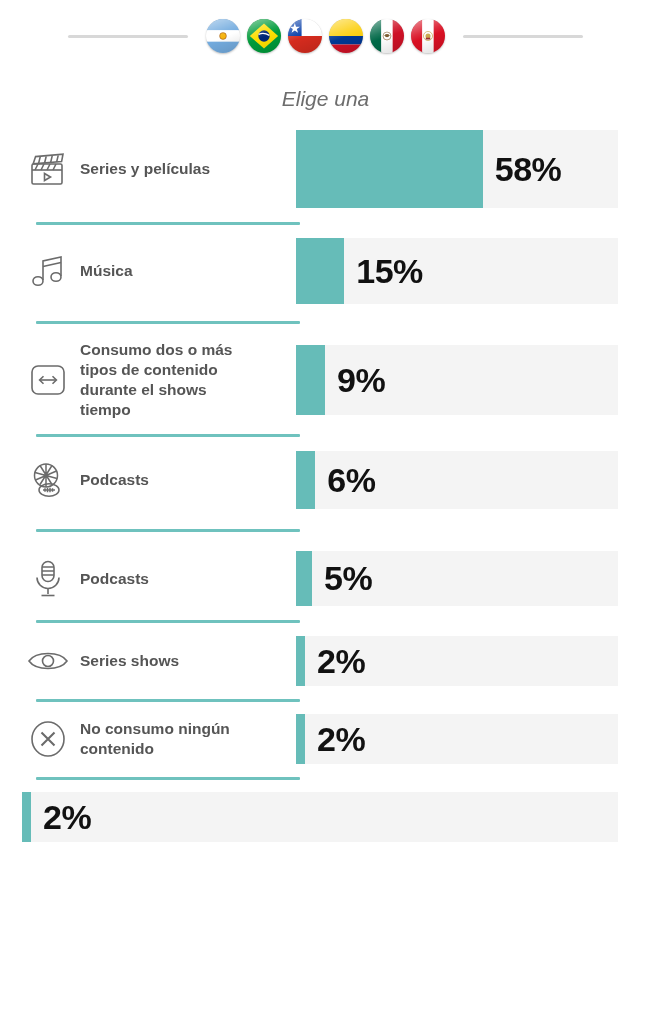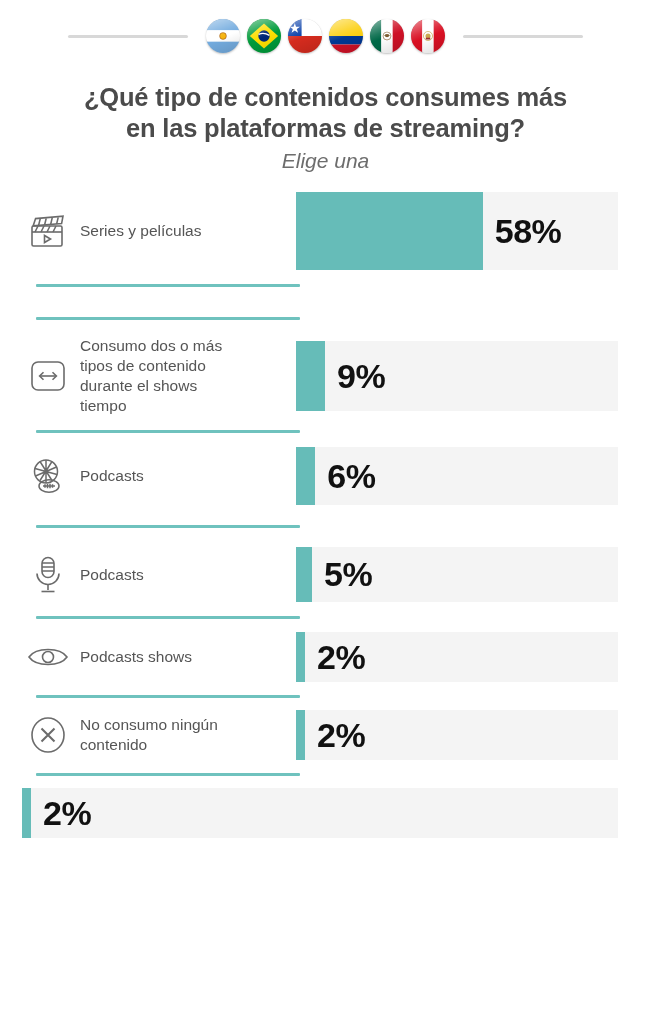--- a/index.html
+++ b/index.html
@@ -95,20 +95,21 @@
     align-items: center;
     width: 100%;
   }
   .label-cell {
     width: 274px;
     flex: 0 0 274px;
     display: flex;
     align-items: center;
     box-sizing: border-box;
     padding-right: 6px;
+    font-weight: bold;
   }
   .icon-box {
     width: 52px;
     flex: 0 0 52px;
     display: flex;
     align-items: center;
     justify-content: center;
     color: #6b6b6b;
   }
   .icon-box svg { display: block; }
@@ -221,24 +222,20 @@
         <path d="M26 33 h8 v3 h-8z" fill="#9b2f2f"></path>
       </svg>
     </div>
 
   </div>
 
   <div class="rule rule-right"></div>
 </div>
 
 <div class="title-block">
-  <h1 class="title">
-    <span>¿Qué tipo de contenidos consumes más</span><br>
-    <span>en las plataformas de streaming?</span>
-  </h1>
   <p class="subtitle">Elige una</p>
 </div>
 
 <div class="chart" id="chart-root">
     <div class="row">
       <div class="row-inner">
         <div class="label-cell">
           <div class="icon-box">
             <svg width="40" height="38" viewBox="0 0 40 38" fill="none" stroke="currentColor" stroke-width="1.6">
       <rect x="4" y="14" width="30" height="20" rx="1.5"></rect>
@@ -255,20 +252,41 @@
           <div class="track" style="height: 78px;">
             <div class="bar" style="width: 186.76px; background: rgb(102, 188, 184);"></div>
             <span class="value" style="margin-left: 198.76px;">58%</span>
           </div>
         </div>
       </div>
     </div>
     <div class="divider-wrap" style="height: 30px;">
       <div class="divider" style="background: rgb(111, 194, 190);"></div>
     </div>
+    <div class="row">
+      <div class="row-inner">
+        <div class="label-cell">
+          <div class="icon-box">
+            <svg width="38" height="38" viewBox="0 0 38 38" fill="none" stroke="currentColor" stroke-width="1.6">
+      <path d="M14 28V9l18-4v19"></path>
+      <path d="M14 14.5 L32 10.5"></path>
+      <ellipse cx="9" cy="29" rx="5" ry="4.3"></ellipse>
+      <ellipse cx="27" cy="25" rx="5" ry="4.3"></ellipse>
+    </svg>
+          </div>
+          <div class="label-text"><span>Música</span></div>
+        </div>
+        <div class="bar-cell">
+          <div class="track" style="height: 66px;">
+            <div class="bar" style="width: 48.3px; background: rgb(102, 188, 184);"></div>
+            <span class="value" style="margin-left: 60.3px;">15%</span>
+          </div>
+        </div>
+      </div>
+    </div>
     <div class="divider-wrap" style="height: 36px;">
       <div class="divider" style="background: rgb(111, 194, 190);"></div>
     </div>
     <div class="row">
       <div class="row-inner">
         <div class="label-cell">
           <div class="icon-box">
             <svg width="38" height="38" viewBox="0 0 38 38" fill="none" stroke="currentColor" stroke-width="1.6">
       <rect x="3" y="5" width="32" height="28" rx="6"></rect>
       <path d="M11 19h16"></path>
@@ -341,21 +359,21 @@
     </div>
     <div class="row">
       <div class="row-inner">
         <div class="label-cell">
           <div class="icon-box">
             <svg width="42" height="28" viewBox="0 0 42 28" fill="none" stroke="currentColor" stroke-width="1.6">
       <path d="M2 14 C9 4 33 4 40 14 C33 24 9 24 2 14 Z"></path>
       <circle cx="21" cy="14" r="5.5"></circle>
     </svg>
           </div>
-          <div class="label-text"><span>Podcasts shows</span></div>
+          <div class="label-text"><span>Series shows</span></div>
         </div>
         <div class="bar-cell">
           <div class="track" style="height: 50px;">
             <div class="bar" style="width: 9px; background: rgb(102, 188, 184);"></div>
             <span class="value" style="margin-left: 21px;">2%</span>
           </div>
         </div>
       </div>
     </div>
     <div class="divider-wrap" style="height: 28px;">

